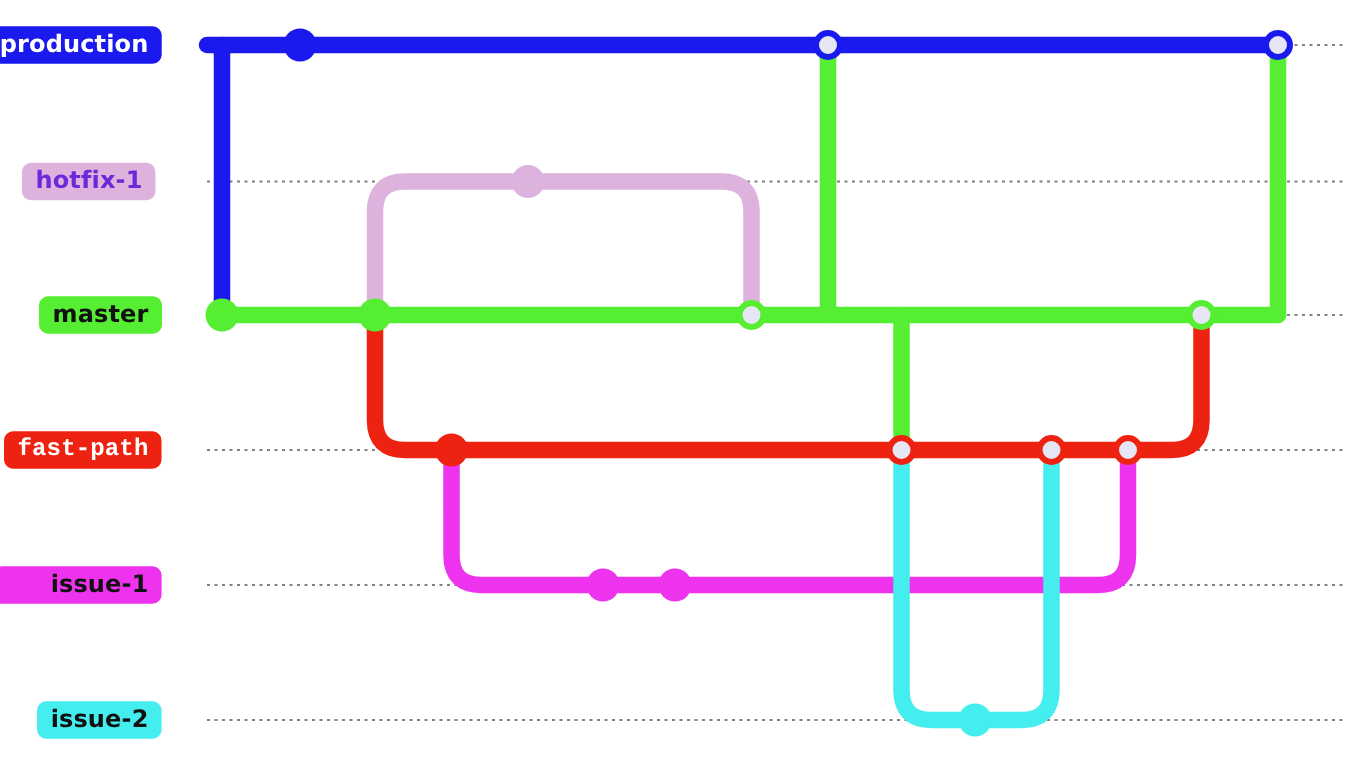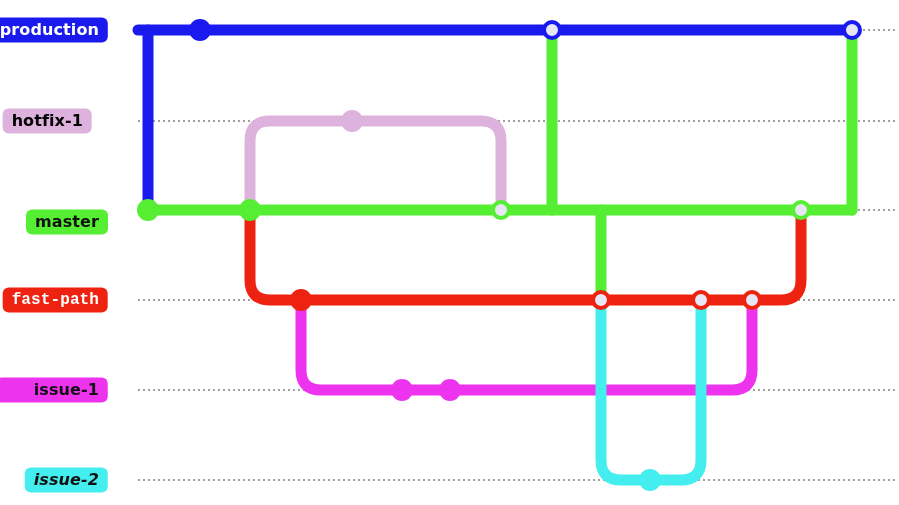--- a/index.html
+++ b/index.html
@@ -60,19 +60,19 @@
         <circle cx="601" cy="300" r="8" fill="#e6e6f5" stroke="#ee2211" stroke-width="4"></circle>
         <circle cx="701" cy="300" r="8" fill="#e6e6f5" stroke="#ee2211" stroke-width="4"></circle>
         <circle cx="752" cy="300" r="8" fill="#e6e6f5" stroke="#ee2211" stroke-width="4"></circle>
         <circle cx="402" cy="390" r="11" fill="#ee33ee"></circle>
         <circle cx="450" cy="390" r="11" fill="#ee33ee"></circle>
         <circle cx="650" cy="480" r="11" fill="#44eeee"></circle>
       </g>
   </svg>
   <div id="label-layer">
       <div class="lane-label" style="left: 108px; top: 30px; background: rgb(26, 26, 238); color: rgb(255, 255, 255);">production</div>
-      <div class="lane-label" style="left: 92px; top: 121px; background: rgb(221, 179, 221); color: #000000;">hotfix-1</div>
-      <div class="lane-label" style="left: 108px; top: 210px; background: rgb(85, 238, 51); color: rgb(17, 17, 17); margin-top: 12px;">master</div>
+      <div class="lane-label" style="left: 104px; top: 121px; background: rgb(221, 179, 221); color: #6d28d9;">hotfix-1</div>
+      <div class="lane-label" style="left: 108px; top: 210px; background: rgb(85, 238, 51); color: rgb(17, 17, 17);">master</div>
       <div class="lane-label" style="left: 108px; top: 300px; background: rgb(238, 34, 17); color: rgb(255, 255, 255); font-family: Liberation Mono, monospace;">fast-path</div>
       <div class="lane-label" style="left: 108px; top: 390px; background: rgb(238, 51, 238); color: rgb(17, 17, 17); padding-left: 38px;">issue-1</div>
-      <div class="lane-label" style="left: 108px; top: 480px; background: rgb(68, 238, 238); color: rgb(17, 17, 17); font-style: italic;">issue-2</div>
+      <div class="lane-label" style="left: 108px; top: 480px; background: rgb(68, 238, 238); color: rgb(17, 17, 17);">issue-2</div>
     </div>
 </div>
 
 </body></html>

